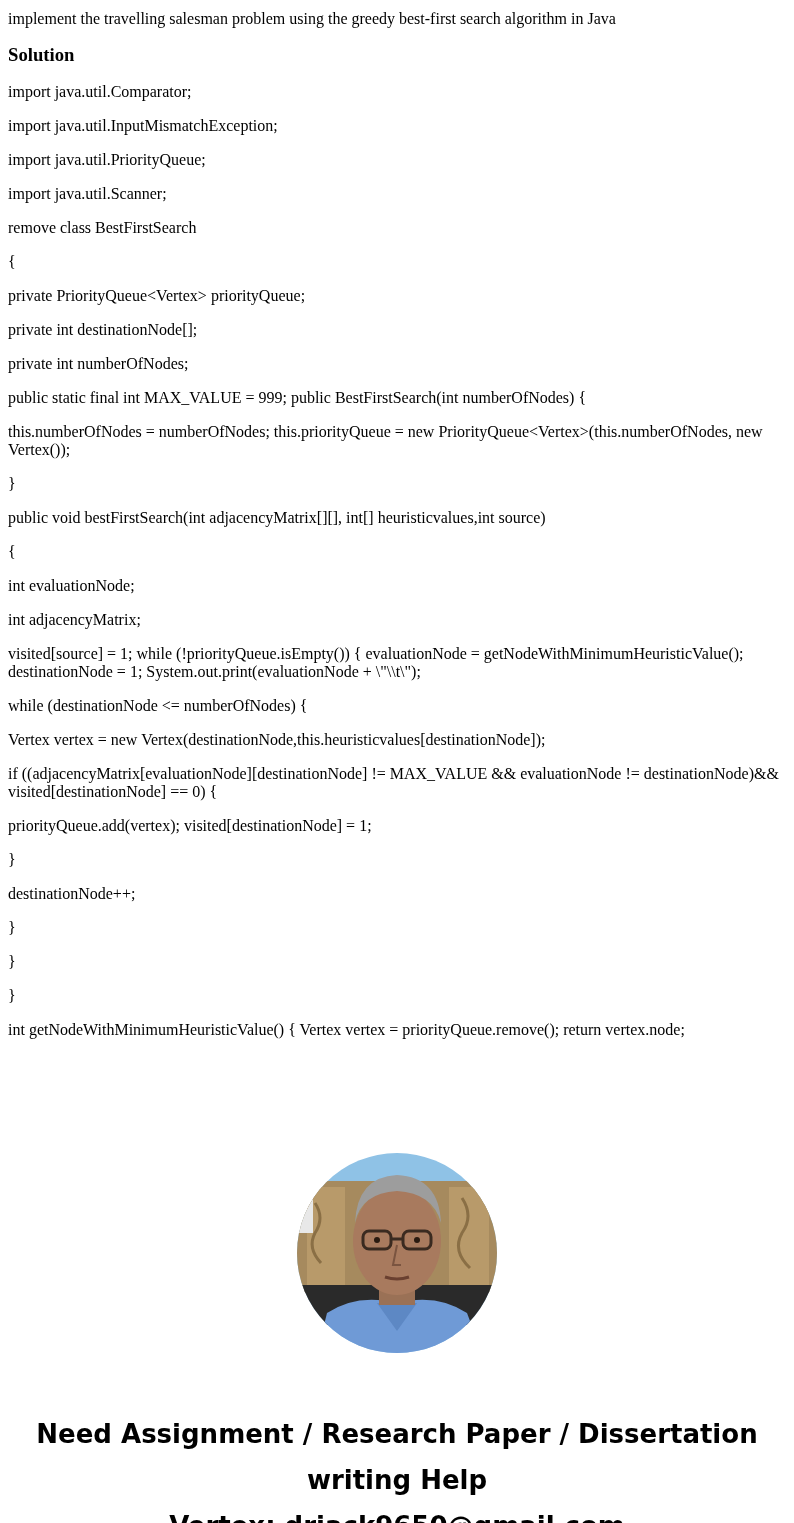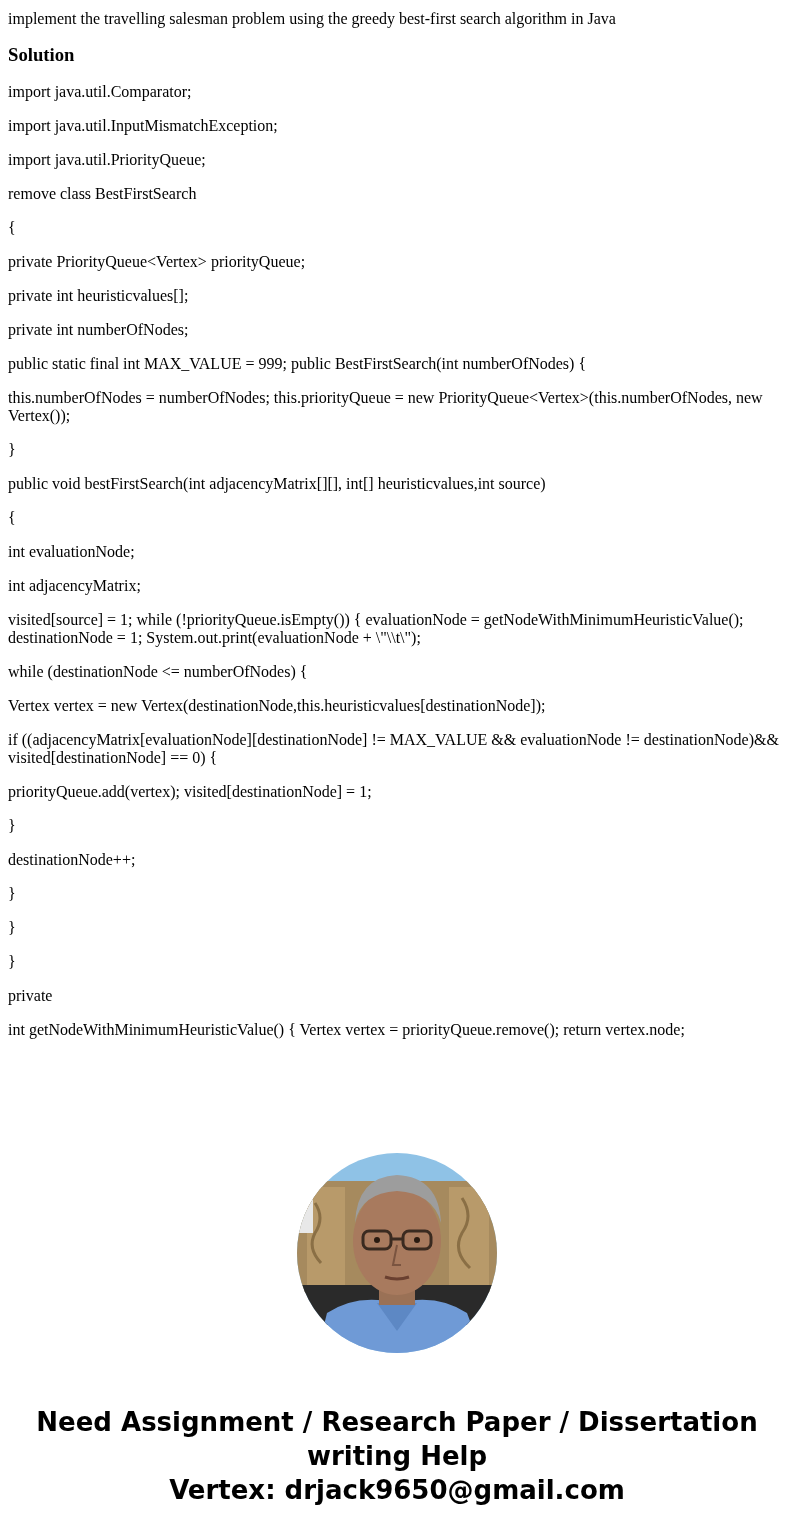--- a/index.html
+++ b/index.html
@@ -16,54 +16,54 @@
     .photo-wrap {
       position: absolute; left: 297px; top: 1153px; width: 200px; height: 200px;
       border-radius: 50%; overflow: hidden;
     }
     .photo-wrap svg { display: block; }
     .footer {
       position: absolute; left: 0; top: 1403px; width: 794px; text-align: center;
       font-family: "DejaVu Sans", sans-serif; font-weight: bold; font-size: 26px;
       line-height: 30px; color: #000;
     }
-    .footer div { margin: 4px; }
+    .footer div { margin: 16px; }
   </style>
 </head>
 <body>
 
 <div class="content">
   <p>implement the travelling salesman problem using the greedy best-first search algorithm in Java</p>
   <h3>Solution</h3>
   <p>import java.util.Comparator;</p>
   <p>import java.util.InputMismatchException;</p>
   <p>import java.util.PriorityQueue;</p>
+  <p>import java.util.Scanner;</p>
   <p>remove class BestFirstSearch</p>
   <p>{</p>
   <p>private PriorityQueue&lt;Vertex&gt; priorityQueue;</p>
-  <p>private int heuristicvalues[];</p>
+  <p>private int destinationNode[];</p>
   <p>private int numberOfNodes;</p>
   <p>public static final int MAX_VALUE = 999; public BestFirstSearch(int numberOfNodes) {</p>
   <p>this.numberOfNodes = numberOfNodes; this.priorityQueue = new PriorityQueue&lt;Vertex&gt;(this.numberOfNodes, new Vertex());</p>
   <p>}</p>
   <p>public void bestFirstSearch(int adjacencyMatrix[][], int[] heuristicvalues,int source)</p>
   <p>{</p>
   <p>int evaluationNode;</p>
   <p>int adjacencyMatrix;</p>
   <p>visited[source] = 1; while (!priorityQueue.isEmpty()) { evaluationNode = getNodeWithMinimumHeuristicValue(); destinationNode = 1; System.out.print(evaluationNode + \"\\t\");</p>
   <p>while (destinationNode &lt;= numberOfNodes) {</p>
   <p>Vertex vertex = new Vertex(destinationNode,this.heuristicvalues[destinationNode]);</p>
   <p>if ((adjacencyMatrix[evaluationNode][destinationNode] != MAX_VALUE &amp;&amp; evaluationNode != destinationNode)&amp;&amp; visited[destinationNode] == 0) {</p>
   <p>priorityQueue.add(vertex); visited[destinationNode] = 1;</p>
   <p>}</p>
   <p>destinationNode++;</p>
   <p>}</p>
   <p>}</p>
   <p>}</p>
-  <p>private</p>
   <p>int getNodeWithMinimumHeuristicValue() { Vertex vertex = priorityQueue.remove(); return vertex.node;</p>
 </div>
 
 <div class="photo-wrap">
   <svg width="200" height="200" viewBox="0 0 200 200">
 
     <rect x="0" y="0" width="200" height="200" fill="#8fc2e6"></rect>
 
     <rect x="0" y="28" width="200" height="112" fill="#a68a5e"></rect>
     <rect x="10" y="34" width="38" height="100" fill="#b89a6a"></rect>

